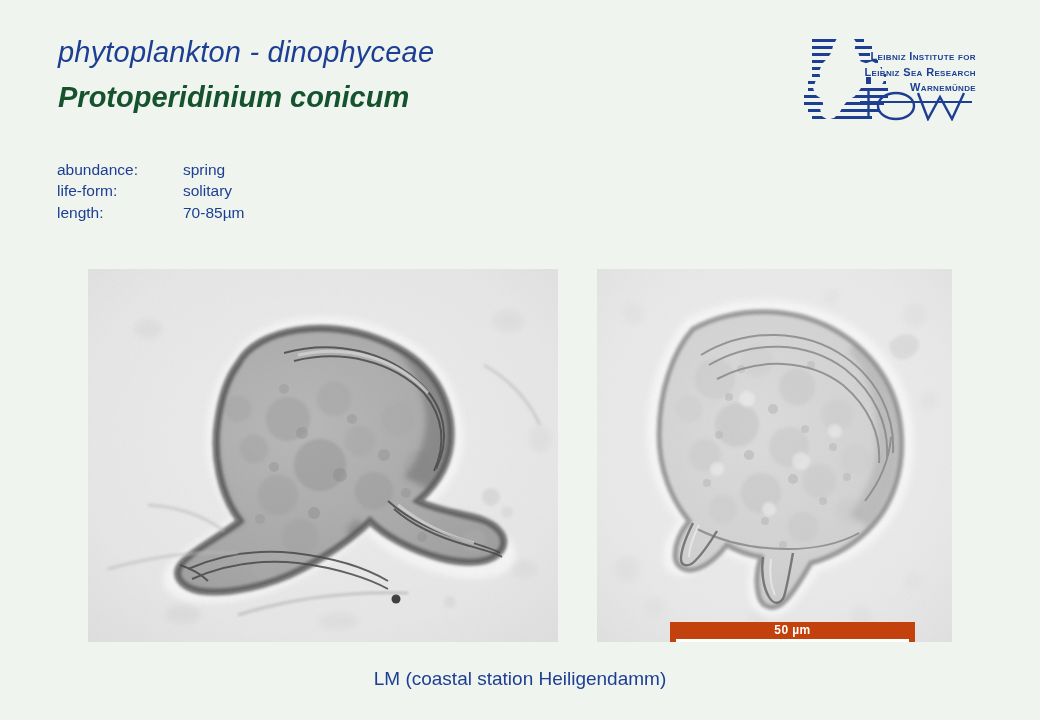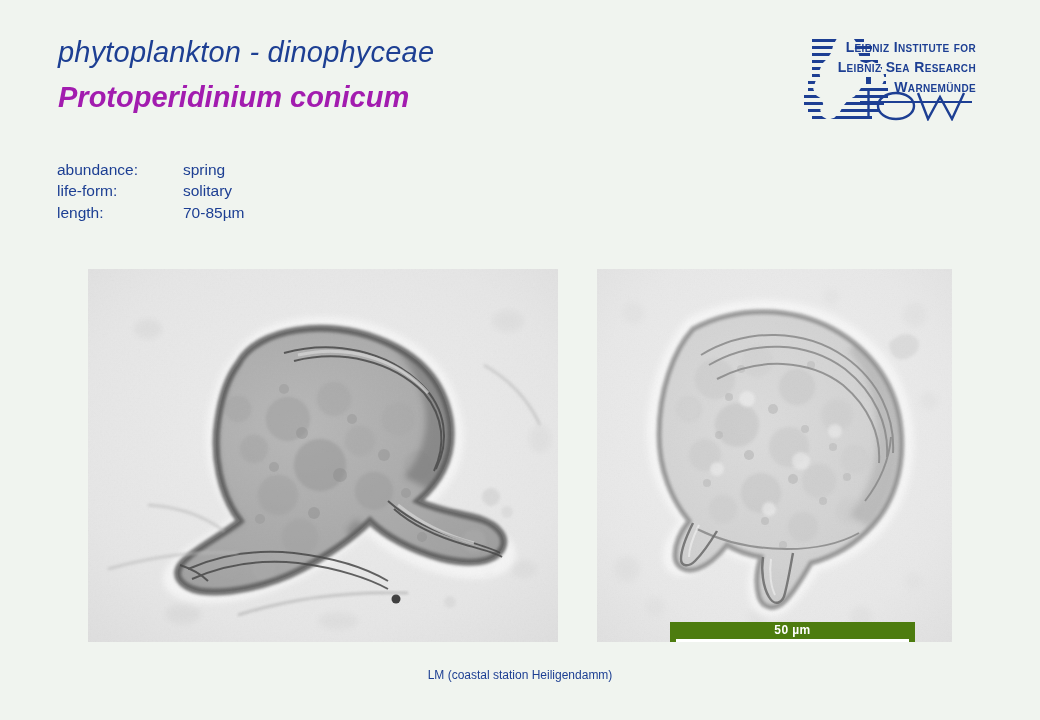--- a/index.html
+++ b/index.html
@@ -27,21 +27,21 @@
     font-size: 29px;
     font-weight: 400;
     color: #1d3f93;
     letter-spacing: 0.2px;
     line-height: 1.15;
     white-space: nowrap;
   }
   #species-title {
     font-size: 29px;
     font-weight: 700;
-    color: #a21caf;
+    color: #14532d;
     letter-spacing: 0px;
     line-height: 1.15;
     margin-top: 12px;
     white-space: nowrap;
   }
 
   
   #facts {
     position: absolute;
     left: 57px;
@@ -72,24 +72,24 @@
   #logo-mark {
     position: absolute;
     left: 0;
     top: 0;
     width: 96px;
     height: 88px;
   }
   #logo-text {
     position: absolute;
     right: 2px;
-    top: 5px;
+    top: 16px;
     text-align: right;
     color: #1d3f93;
-    font-size: 14px;
+    font-size: 11px;
     font-weight: 700;
     letter-spacing: 0.35px;
     line-height: 1.42;
     font-variant: small-caps;
     white-space: nowrap;
     margin-left: 15px;
   }
   #logo-wordmark {
     position: absolute;
     left: 62px;
@@ -129,21 +129,21 @@
     opacity: 0.5;
   }
 
   
   #scale-bar {
     position: absolute;
     left: 73px;
     top: 353px;
     width: 245px;
     height: 25px;
-    background: #4d7c0f;
+    background: #c2410c;
     box-sizing: border-box;
     padding: 1px 4px 0 4px;
   }
   #scale-bar-label {
     color: #ffffff;
     font-size: 12px;
     font-weight: 700;
     text-align: center;
     line-height: 15px;
     letter-spacing: 0.4px;
@@ -155,21 +155,21 @@
   }
 
   
   #caption {
     position: absolute;
     left: 0;
     top: 668px;
     width: 1040px;
     text-align: center;
     color: #1d3f93;
-    font-size: 12px;
+    font-size: 19px;
     white-space: nowrap;
   }
 </style>
 </head>
 <body>
 
 <div id="slide-header">
   <div id="group-title">phytoplankton - dinophyceae</div>
   <div id="species-title">Protoperidinium conicum</div>
 </div>

